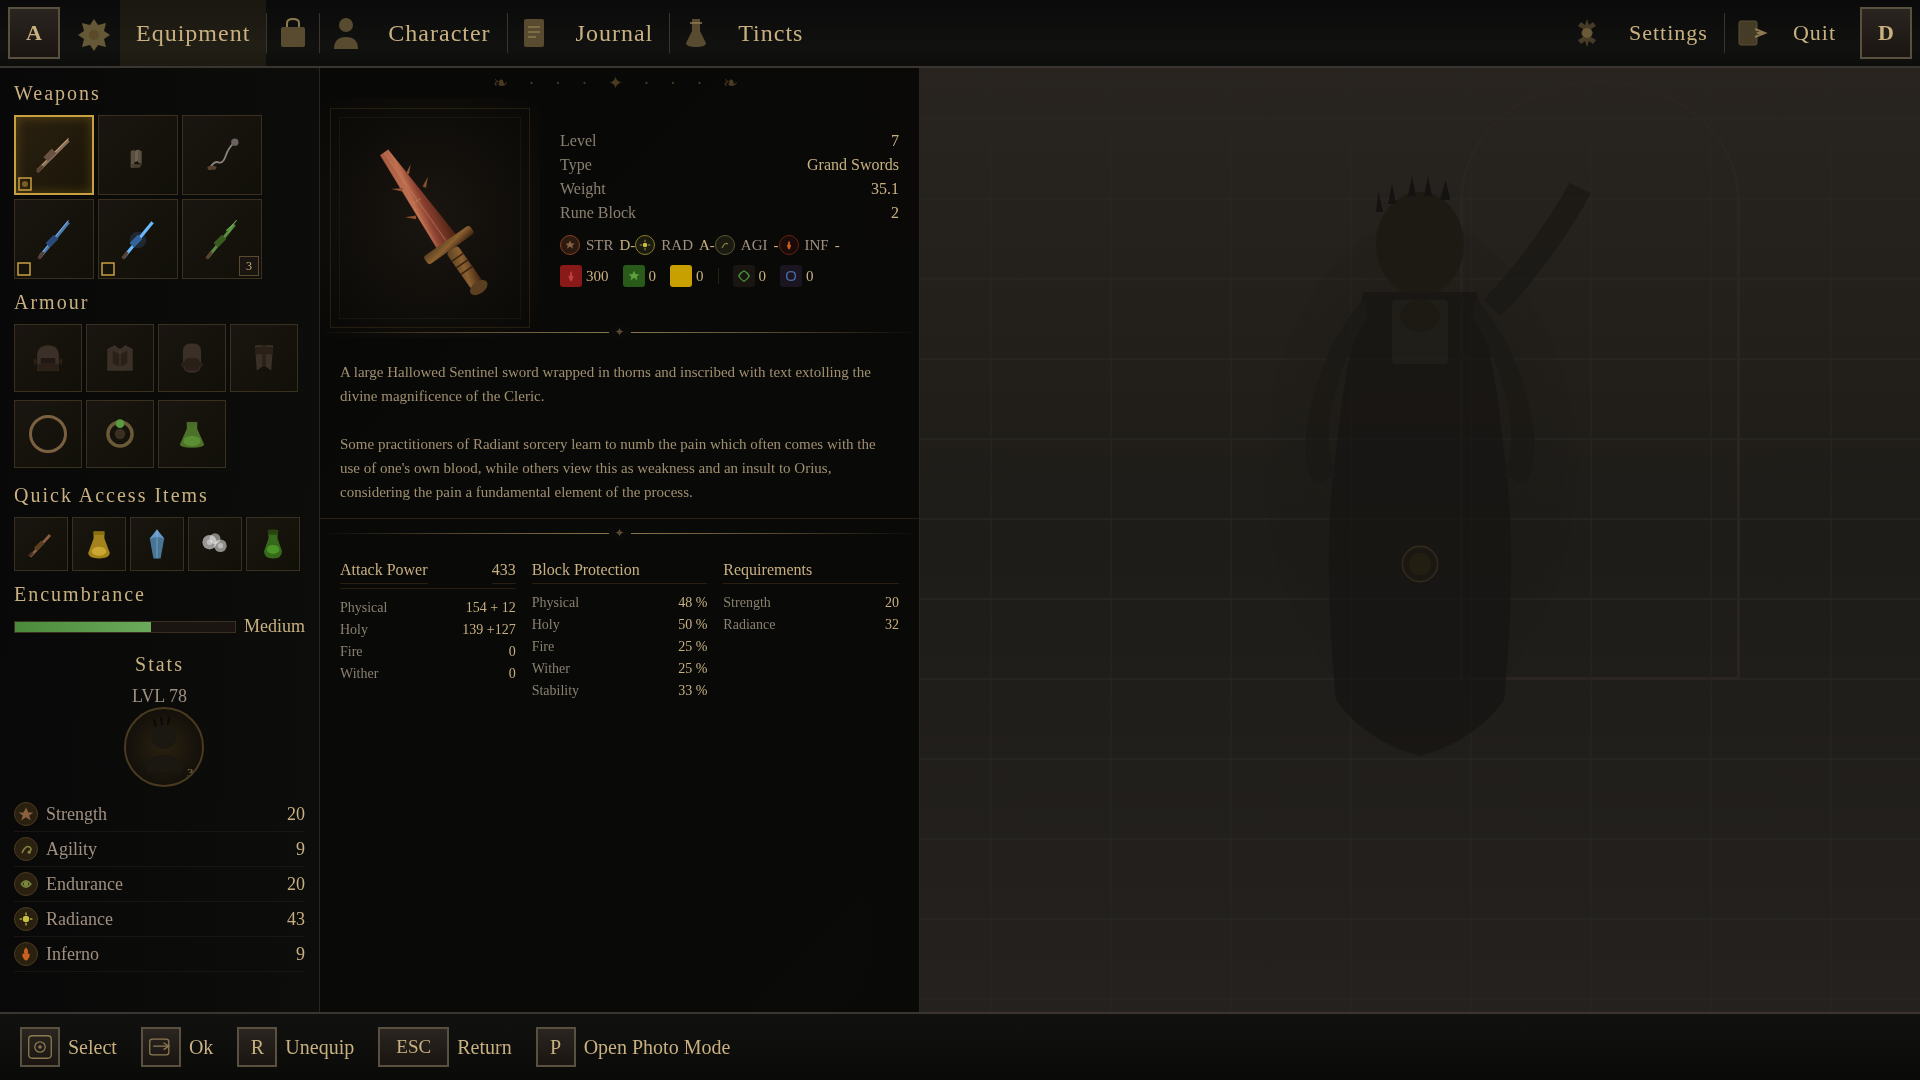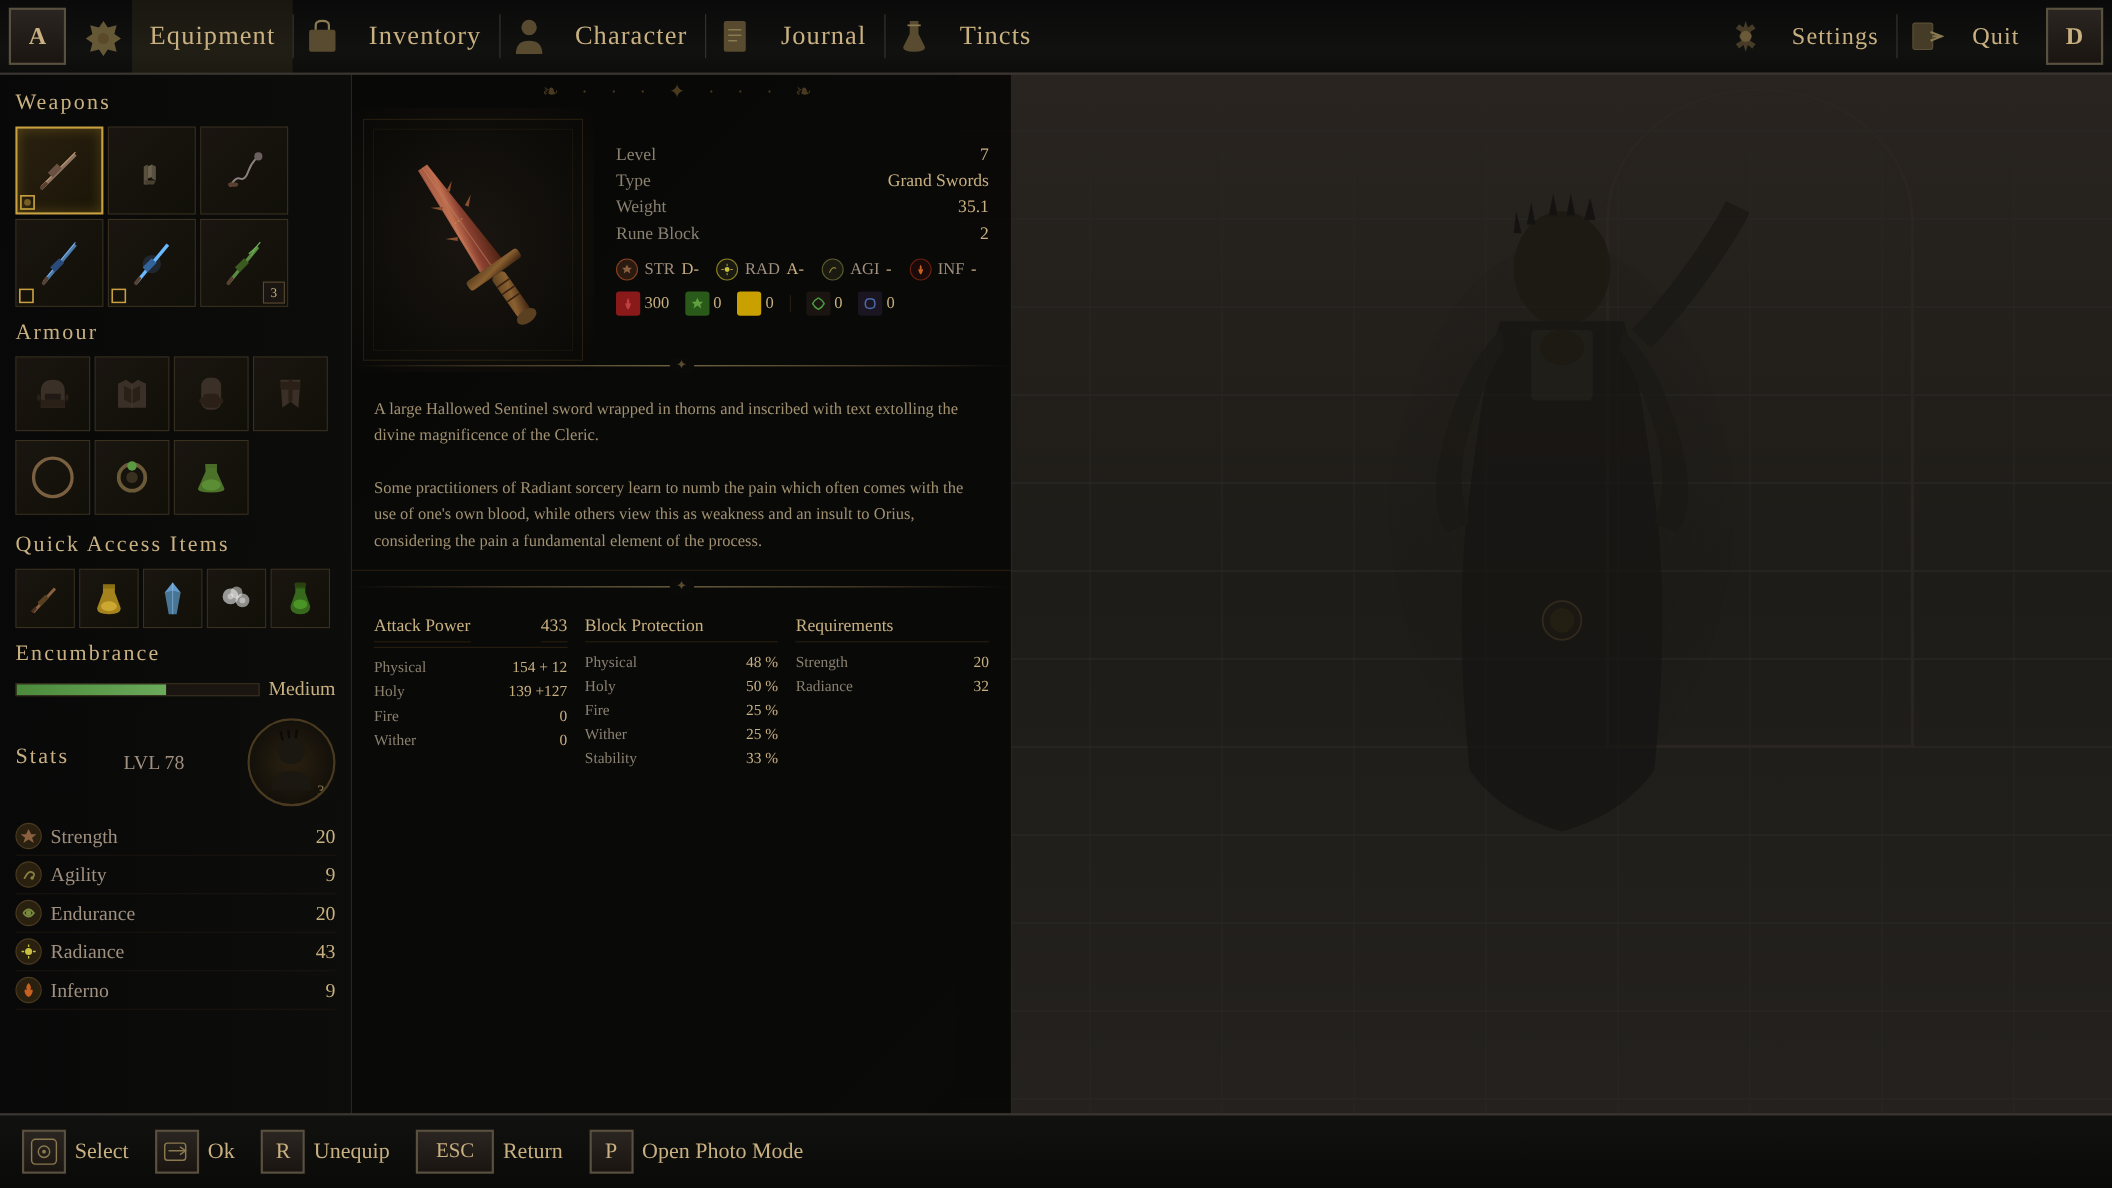--- a/index.html
+++ b/index.html
@@ -251,20 +251,21 @@
       font-size: 18px;
       color: #c8b080;
     }
 
     
     .stats-header {
       display: flex;
       justify-content: space-between;
       align-items: center;
       margin-bottom: 10px;
+      flex-direction: column;
     }
 
     .stats-lvl {
       font-size: 18px;
       color: #a09080;
     }
 
     .stat-row {
       display: flex;
       align-items: center;
@@ -648,23 +649,20 @@
     <span class="nav-item-label">Equipment</span>
   </div>
 
   <div class="nav-separator"></div>
 
   <div class="nav-icon">
     <svg viewBox="0 0 36 36">
         <rect x="6" y="12" width="24" height="20" rx="2" fill="#6a5a38" opacity="0.8"></rect>
         <path d="M12 12 L12 8 Q12 4 18 4 Q24 4 24 8 L24 12" stroke="#8a7a50" stroke-width="2" fill="none"></path>
       </svg>
-  </div>
-  <div class="nav-item">
-    <span class="nav-item-label">Inventory</span>
   </div>
 
   <div class="nav-separator"></div>
 
   <div class="nav-icon">
     <svg viewBox="0 0 36 36">
         <circle cx="18" cy="10" r="7" fill="#6a5a38" opacity="0.8"></circle>
         <path d="M6 34 Q6 22 18 22 Q30 22 30 34" fill="#6a5a38" opacity="0.8"></path>
       </svg>
   </div>
@@ -1072,21 +1070,21 @@
       </div>
       <div class="stats-row">
         <span class="stats-label">Weight</span>
         <span class="stats-val">35.1</span>
       </div>
       <div class="stats-row">
         <span class="stats-label">Rune Block</span>
         <span class="stats-val">2</span>
       </div>
 
-      <div style="margin-top:10px; display:flex; gap:16px; flex-wrap:wrap;">
+      <div style="margin-top:10px; display:flex; flex-wrap:wrap;">
         <div class="attr-pair">
           <div class="attr-icon" style="background:#2a1a10; border-color:#8a4020;">
             <svg viewBox="0 0 16 16" width="12" height="12">
                 <path d="M8 2 L10 6 L14 6 L11 9 L12 13 L8 10 L4 13 L5 9 L2 6 L6 6 Z" fill="#8a6040"></path>
               </svg>
           </div>
           <span class="attr-name-s">STR</span>
           <span class="attr-grade">D-</span>
         </div>
         <div class="attr-pair">

